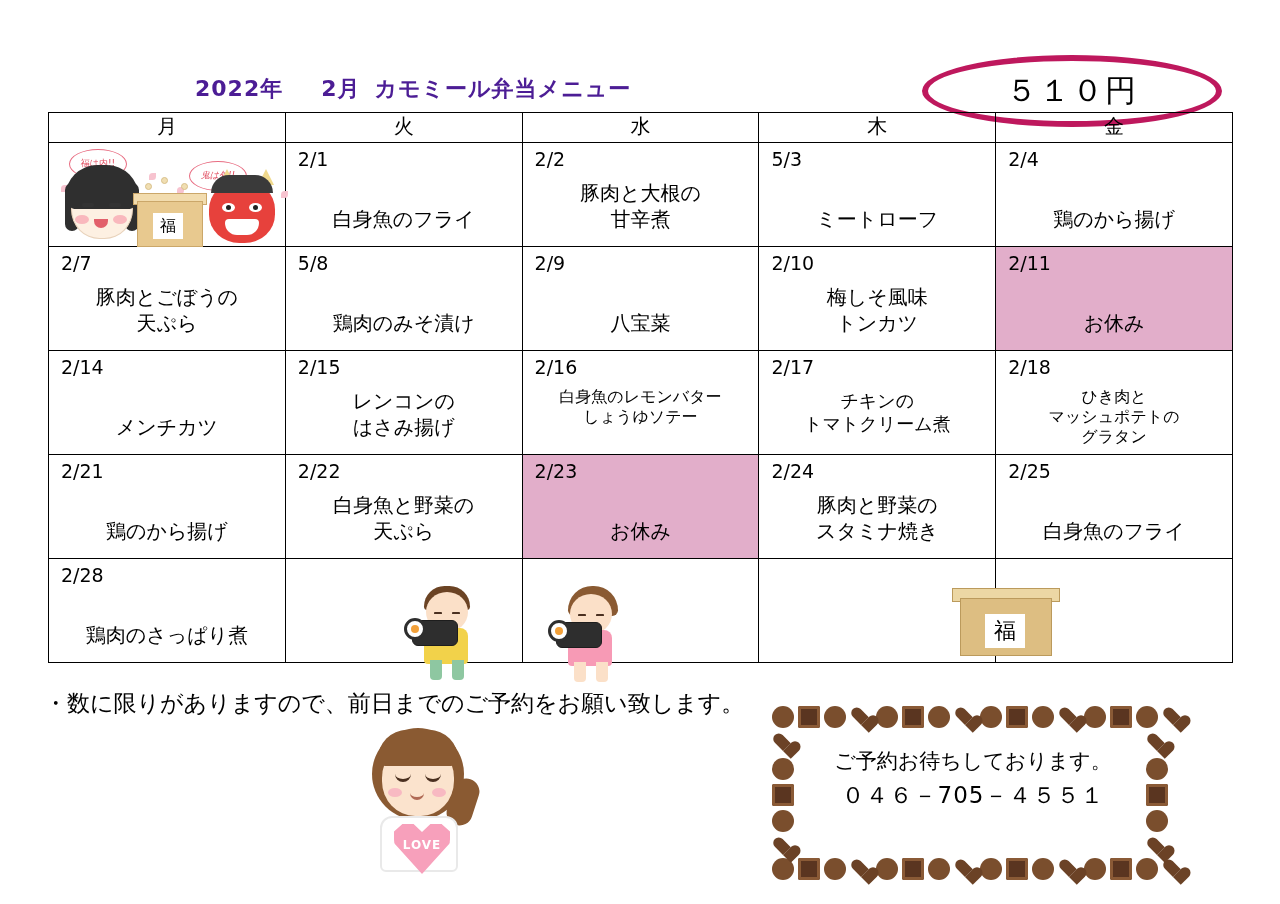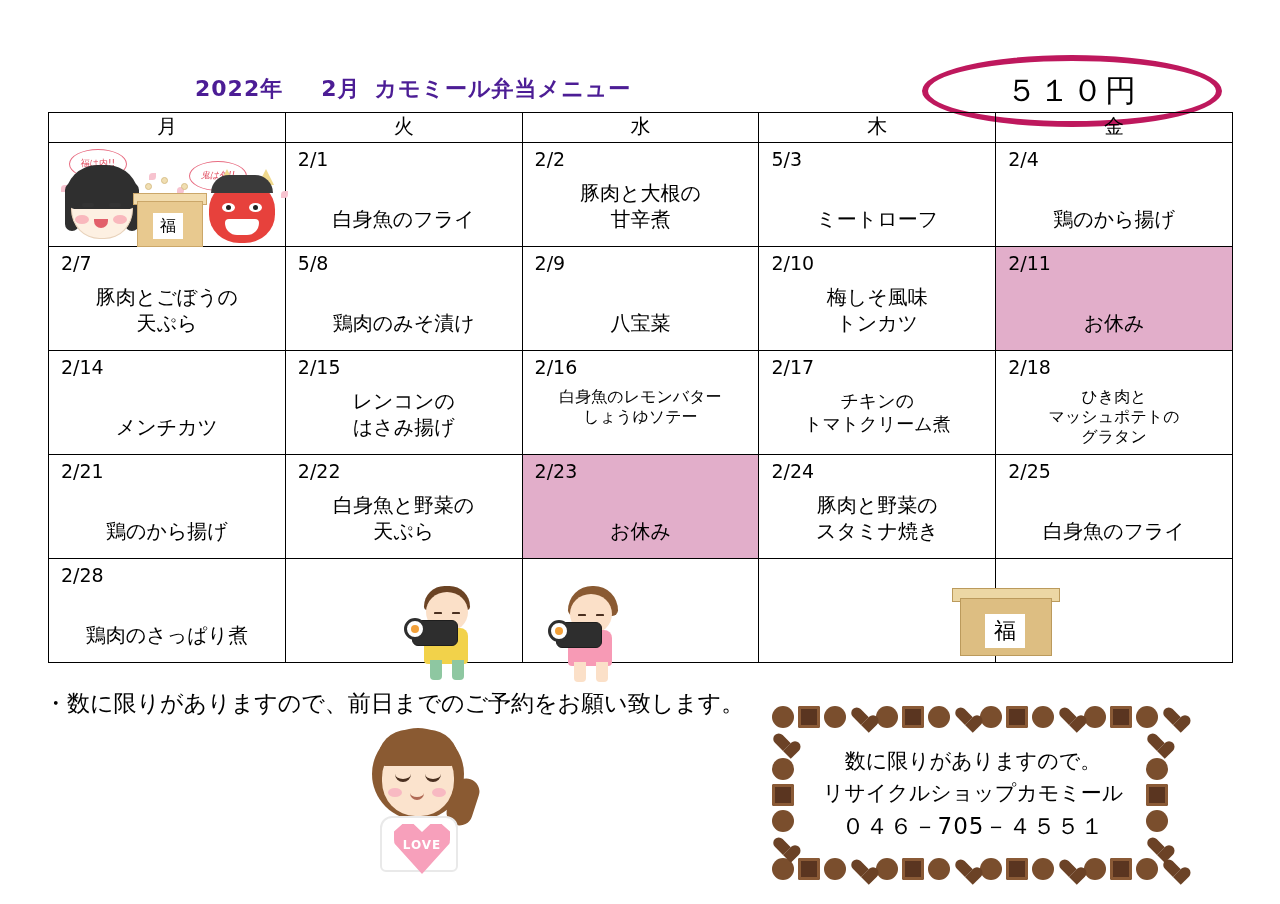--- a/index.html
+++ b/index.html
@@ -563,19 +563,18 @@
         <span class="cb heart"></span>
     </div>
     <div class="choco-col" style="left:374px; top:26px;">
       <span class="cb heart"></span>
         <span class="cb round"></span>
         <span class="cb sq"></span>
         <span class="cb round"></span>
         <span class="cb heart"></span>
     </div>
     <div class="contact-lines">
-      <div class="cl1">数に限りがありますので。</div>
-      <div class="cl2">リサイクルショップカモミール</div>
+      <div class="cl1">ご予約お待ちしております。</div>
       <div class="cl3">０４６－705－４５５１</div>
     </div>
   </div>
 
 </div>
 
 </body></html>

